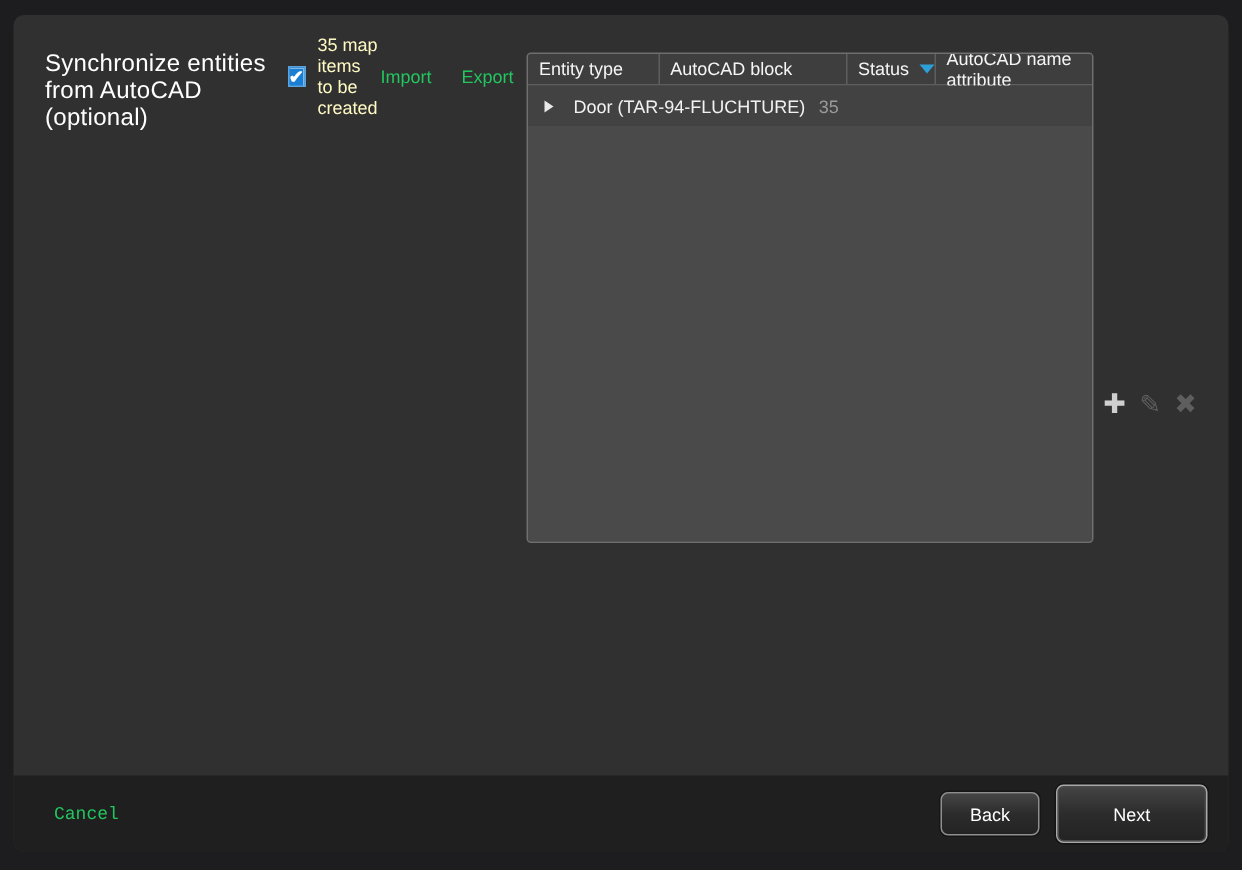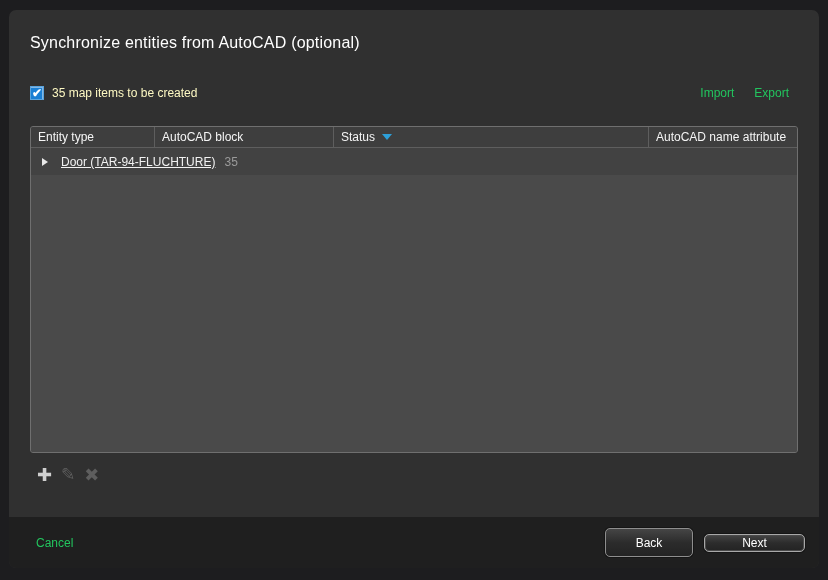--- a/index.html
+++ b/index.html
@@ -9,21 +9,21 @@
     font-family:"Liberation Sans", sans-serif;
     color:#f2f2f2;
     position:relative;
     overflow:hidden;
   }
   .panel {
     position:absolute; left:9px; top:10px; width:810px; height:558px;
     background:#303030; border-radius:7px; overflow:hidden;
     display:flex; flex-direction:column;
   }
-  .content { flex:1 1 auto; padding:0 21px; display:flex; flex-direction:column; }
+  .content { flex:1 1 auto; padding:0 21px; display:flex; flex-direction:row; }
   .page-title {
     margin-top:24px; font-size:16px; font-weight:normal; color:#ffffff;
     letter-spacing:0.2px;
   }
   .controls-row {
     margin-top:33px; display:flex; align-items:center; justify-content:space-between;
     height:16px;
   }
   .checkbox-row { display:flex; align-items:center; gap:8px; cursor:default; }
   .checkbox {
@@ -58,47 +58,47 @@
     border-top:6px solid #2d9fd8; display:inline-block;
   }
   .trow {
     display:flex; align-items:center; height:27px; background:#424242;
     padding-left:11px; gap:9px; flex:0 0 auto; cursor:default;
   }
   .expander {
     width:0; height:0; border-top:4px solid transparent; border-bottom:4px solid transparent;
     border-left:6px solid #e8e8e8; display:inline-block; margin-right:4px;
   }
-  .row-name { font-size:12px; color:#f2f2f2;text-decoration:underline; }
+  .row-name { font-size:12px; color:#f2f2f2; }
   .row-count { font-size:12px; color:#9a9a9a; }
   .tbody-fill { flex:1; background:#4a4a4a; }
 
   .icon-toolbar { margin-top:11px; display:flex; align-items:center; gap:9px; padding-left:7px; }
   .tool-icon { font-size:18px; line-height:20px; cursor:pointer; }
   .tool-icon.enabled { color:#cfcfcf; }
   .tool-icon.disabled { color:#5e5e5e; cursor:default; }
   .pencil { display:inline-block; font-size:17px; }
 
   .footer {
     flex:0 0 51px; background:#1f1f1f; display:flex; align-items:center;
     padding-left:27px; padding-right:14px;
   }
-  .footer .cancel { margin-right:auto; }
+  .footer .cancel { margin-right:auto;font-family:Liberation Mono, monospace; }
   .footer-buttons { display:flex; align-items:center; gap:11px; }
   .btn {
     font-family:"Liberation Sans", sans-serif;
     color:#ffffff; font-size:12px;
     background:linear-gradient(#454545, #2c2c2c 50%, #232323);
     border:1px solid #8e8e8e; border-radius:5px;
     box-shadow:0 0 0 1px #151515;
     cursor:pointer;
   }
-  .btn-back { width:88px; height:29px; }
+  .btn-back { width:66px; height:29px; }
   .btn-next {
-    width:101px; height:18px;
+    width:101px; height:39px;
     border:1px solid #a8a8a8;
     box-shadow:0 0 0 1px #151515, inset 0 0 0 1px #4a4a4a;
   }
 </style>
 </head>
 <body>
 
 <div class="panel">
   <div class="content">
 

